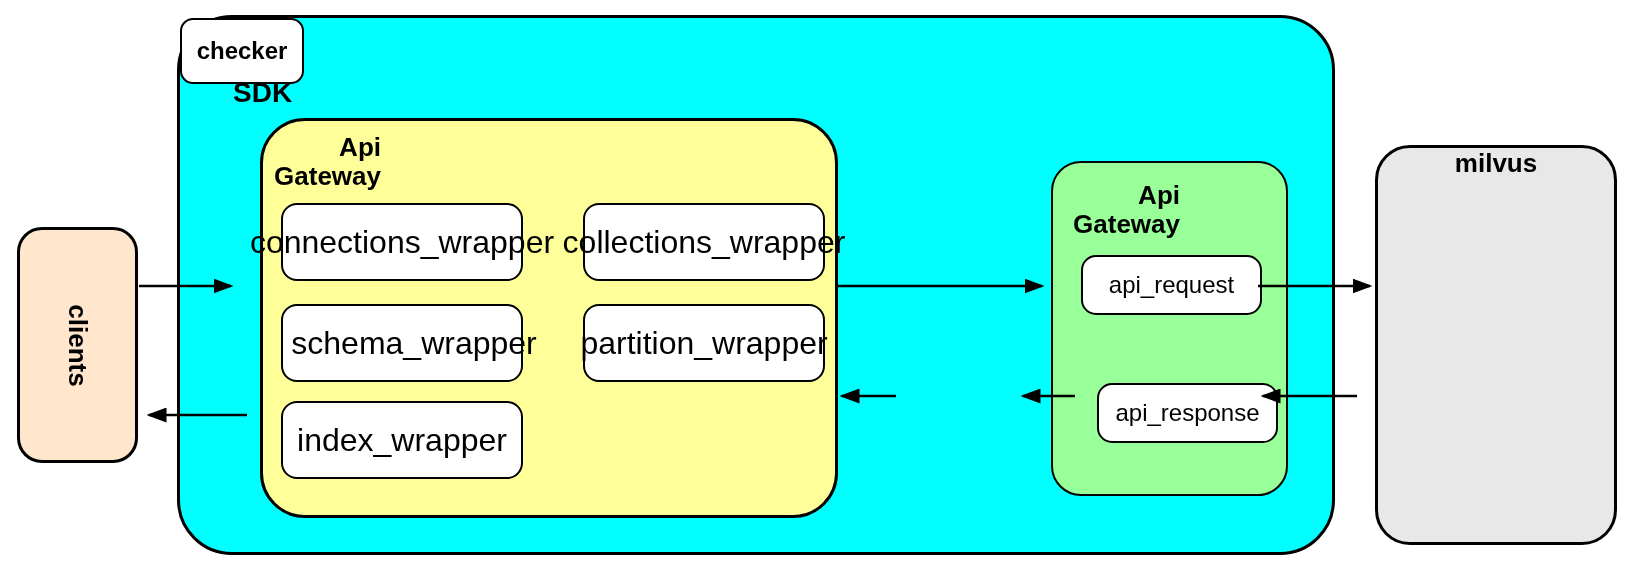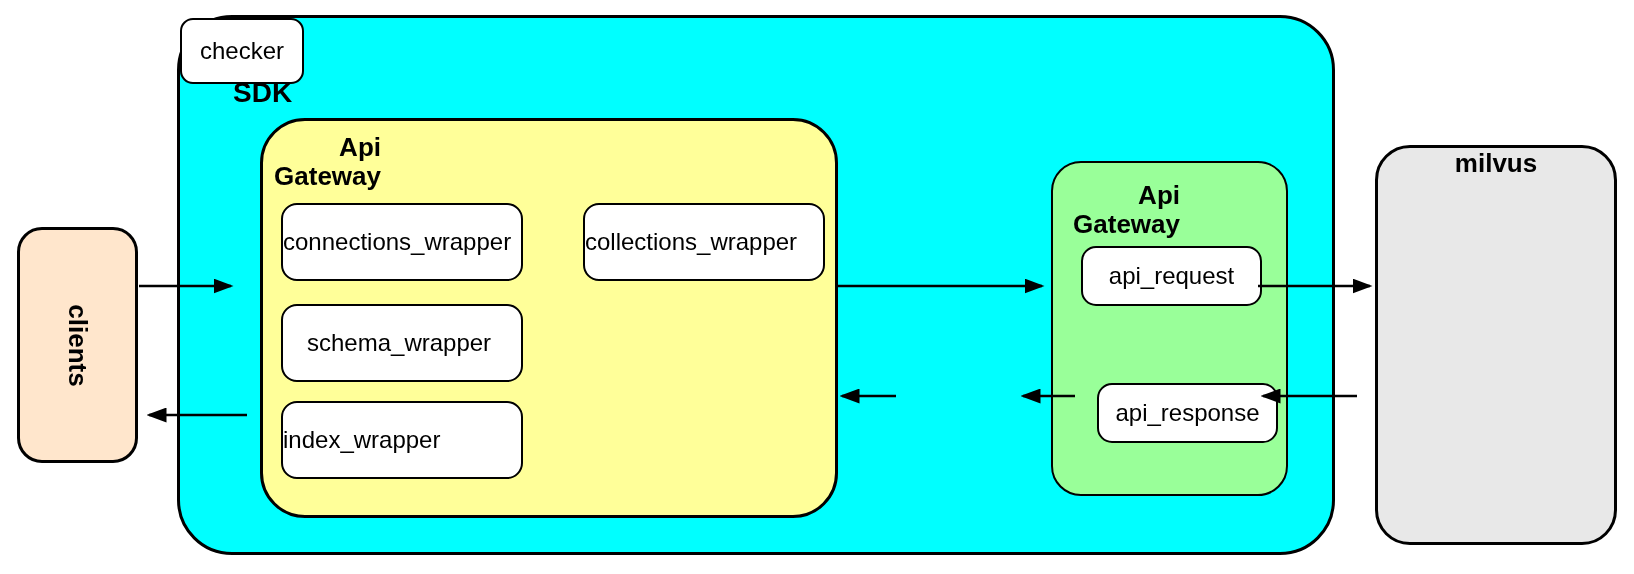--- a/index.html
+++ b/index.html
@@ -38,51 +38,52 @@
   }
   .group-label {
     position: absolute; font-size: 26px; font-weight: bold;
     line-height: 29px; text-align: right; margin-top: 8px;
   }
   .aw-label { left: 8px; top: 4px; width: 110px; }
 
   .wbox {
     position: absolute; box-sizing: border-box; width: 242px; height: 78px;
     background: #ffffff; border: 2.5px solid #000000; border-radius: 16px;
-    display: flex; align-items: center; justify-content: flex-start;
-    font-size: 24px;
+    display: flex; align-items: center; justify-content: center;
+    font-size: 32px;
   }
   .r1c1 { left: 18px;  top: 82px; }
   .r1c2 { left: 320px; top: 82px; }
   .r2c1 { left: 18px;  top: 183px; padding-left: 24px; }
   .r2c2 { left: 320px; top: 183px; }
   .r3c1 { left: 18px;  top: 280px; }
   .r3c2 { left: 320px; top: 280px; }
 
   
   .api-gateway {
     left: 871px; top: 143px; width: 237px; height: 335px;
     background: #99ff99; border-radius: 30px; border: 2.5px solid #000000;
   }
   .ag-label { left: 7px; top: 10px; width: 120px; }
   .gwbox {
     position: absolute; box-sizing: border-box; width: 181px; height: 60px;
     background: #ffffff; border: 2.5px solid #000000; border-radius: 15px;
     display: flex; align-items: center; justify-content: center;
     font-size: 24px;
   }
-  .api-request  { left: 28px; top: 83px; text-align: right; }
+  .api-request  { left: 28px; top: 92px; text-align: right; }
   .api-response { left: 28px; top: 220px; margin-left: 16px; }
 
   
   .checker {
     left: 720px; top: 350px; width: 120px; height: 62px;
     background: #ffffff; border: 2.5px solid #000000; border-radius: 13px;
     display: flex; align-items: center; justify-content: center;
     font-size: 24px;
+    font-weight: bold;
   }
 
   
   .milvus {
     left: 1375px; top: 145px; width: 242px; height: 400px;
     background: #e8e8e8; border-radius: 35px;
     display: flex; align-items: flex-start; justify-content: center;
     font-size: 26px; font-weight: bold;
   }
 
@@ -110,20 +111,23 @@
         <div>Gateway</div>
       </div>
       <div class="wbox r1c1">
         <span>connections_wrapper</span>
       </div>
       <div class="wbox r1c2">
         <span>collections_wrapper</span>
       </div>
       <div class="wbox r2c1">
         <span>schema_wrapper</span>
+      </div>
+      <div class="wbox r2c2">
+        <span>partition_wrapper</span>
       </div>
       <div class="wbox r3c1">
         <span>index_wrapper</span>
       </div>
     </div>
 
     <div class="checker">
       <span>checker</span>
     </div>
 

